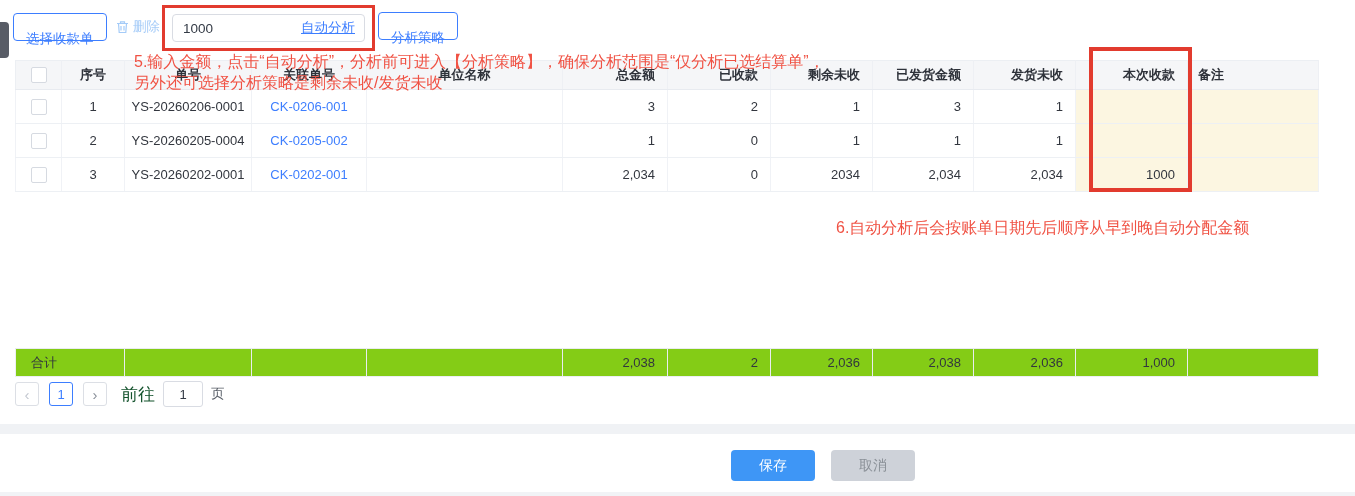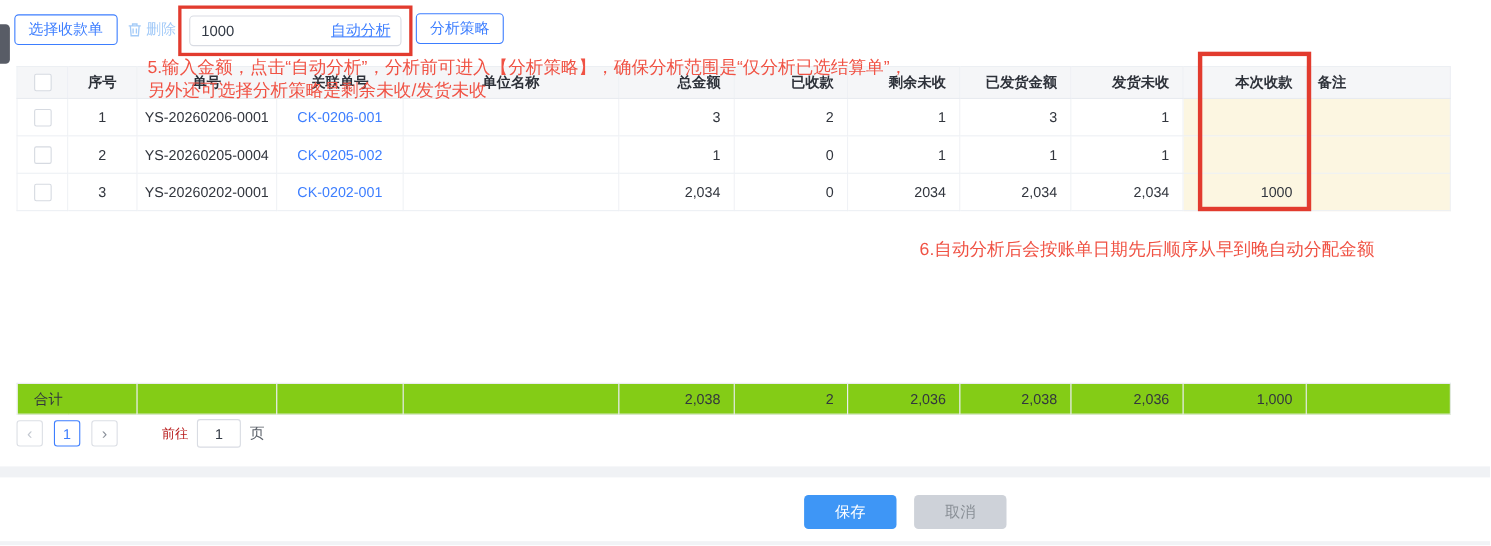--- a/index.html
+++ b/index.html
@@ -3,21 +3,21 @@
 <meta charset="utf-8">
 <style>
   html,body{margin:0;padding:0;}
   body{font-family:"Liberation Sans","DejaVu Sans",sans-serif;background:#fff;}
   .app{position:relative;width:1355px;height:496px;background:#fff;overflow:hidden;}
 
   
   .drawer-handle{position:absolute;left:0;top:22px;width:9px;height:36px;background:#585c66;border-radius:0 4px 4px 0;cursor:pointer;}
 
   
-  .btn-outline{position:absolute;height:28px;line-height:26px;padding:0 12px;background:#fff;
+  .btn-outline{position:absolute;height:28px;line-height:26px;padding:12px 12px;background:#fff;
     border:1px solid var(--c-accent,#3d7eff);color:var(--c-accent,#3d7eff);border-radius:4px;
     font-size:13.5px;cursor:pointer;box-sizing:border-box;}
   .btn-select{left:13px;top:13px;}
   .btn-strategy{left:378px;top:12px;}
   .btn-delete{position:absolute;left:110px;top:14px;height:26px;display:flex;align-items:center;gap:4px;
     color:#a4cbf8;font-size:13.5px;background:transparent;border:0;cursor:not-allowed;}
   .btn-delete svg{display:block;}
 
   .amount-group{position:absolute;left:162px;top:5px;border:3px solid var(--c-red-box,#e23b2e);padding:6px 7px;background:#fff;}
   .amount-box{width:193px;height:28px;border:1px solid #d9dce3;border-radius:4px;display:flex;align-items:center;box-sizing:border-box;background:#fff;}
@@ -51,21 +51,21 @@
 
   
   .col-highlight{position:absolute;left:1089px;top:47px;width:95px;height:137px;border:4px solid var(--c-red-box,#e23b2e);z-index:6;pointer-events:none;}
 
   
   .pagination{position:absolute;left:15px;top:381px;display:flex;align-items:center;}
   .pg-btn{width:24px;height:24px;border:1px solid #dcdfe5;border-radius:3px;background:#fff;display:flex;align-items:center;justify-content:center;font-size:15px;cursor:pointer;box-sizing:border-box;}
   .pg-prev{color:#c3c8d0;}
   .pg-next{color:#8a909a;margin-left:10px;}
   .pg-cur{margin-left:10px;border-color:var(--c-accent,#3d7eff);color:var(--c-accent,#3d7eff);font-size:13px;}
-  .pg-goto{margin-left:40px;font-size:12px;color:#b91c1c;}
+  .pg-goto{margin-left:14px;font-size:17px;color:#14532d;}
   .pg-input{margin-left:8px;width:40px;height:26px;border:1px solid #d9dce3;border-radius:3px;text-align:center;font-size:13px;color:#333a45;outline:none;font-family:inherit;box-sizing:border-box;}
   .pg-suffix{margin-left:8px;font-size:13.5px;color:#5a6069;}
 
   
   .gray-band{position:absolute;left:0;top:424px;width:100%;height:10px;background:#f0f2f5;}
   .btn-save{position:absolute;left:731px;top:450px;width:84px;height:31px;border:0;border-radius:4px;
     background:var(--c-save,#3e96f6);color:#fff;font-size:14px;cursor:pointer;font-family:inherit;}
   .btn-cancel{position:absolute;left:831px;top:450px;width:84px;height:31px;border:0;border-radius:4px;
     background:#ced2d9;color:#8a9097;font-size:14px;cursor:pointer;font-family:inherit;}
   .bottom-line{position:absolute;left:0;top:492px;width:100%;height:4px;background:#f1f3f6;}

